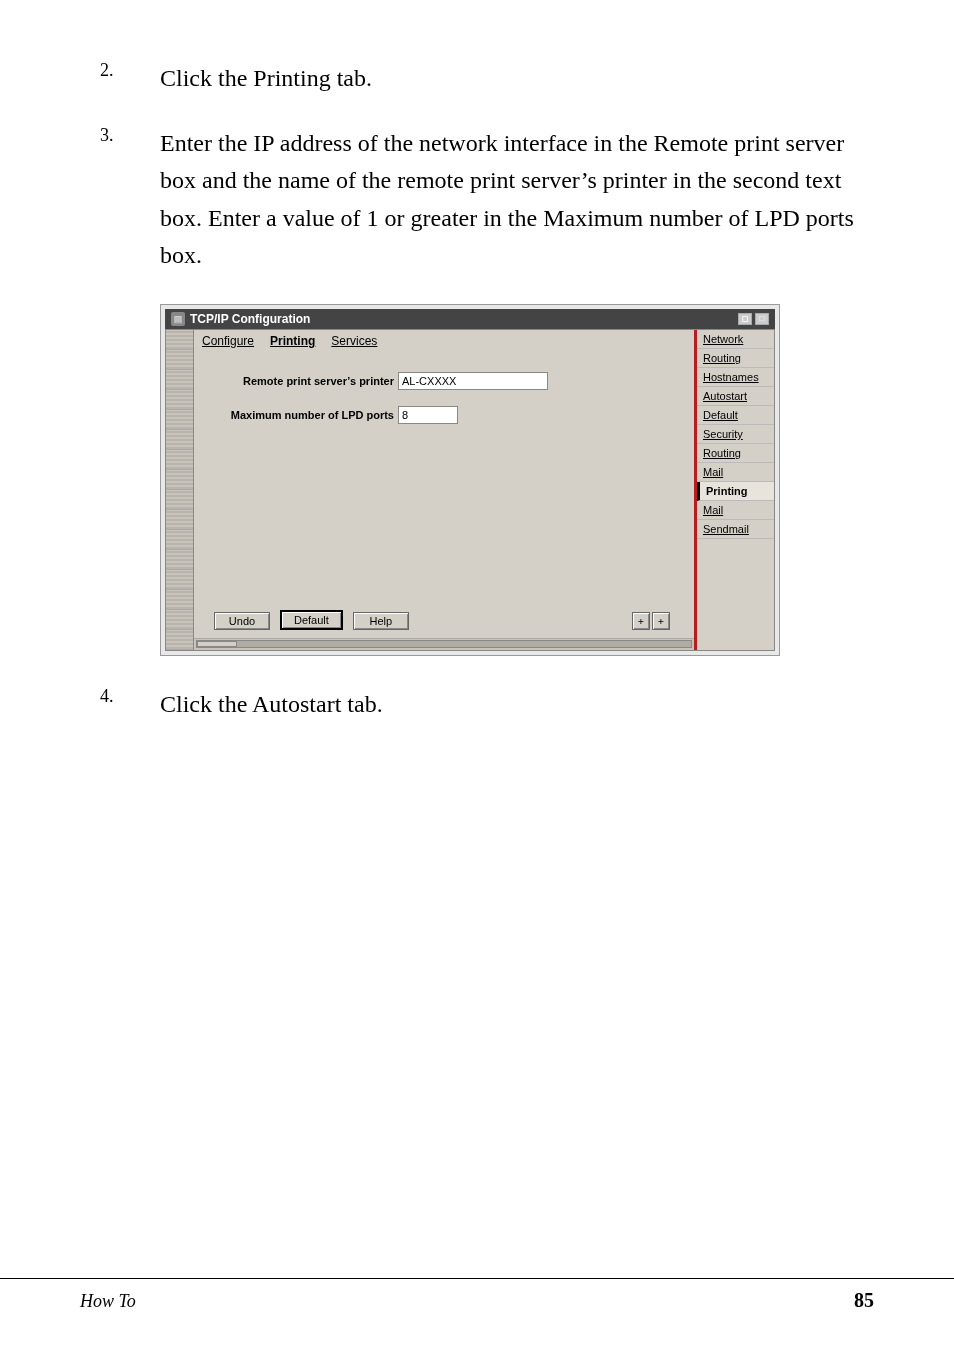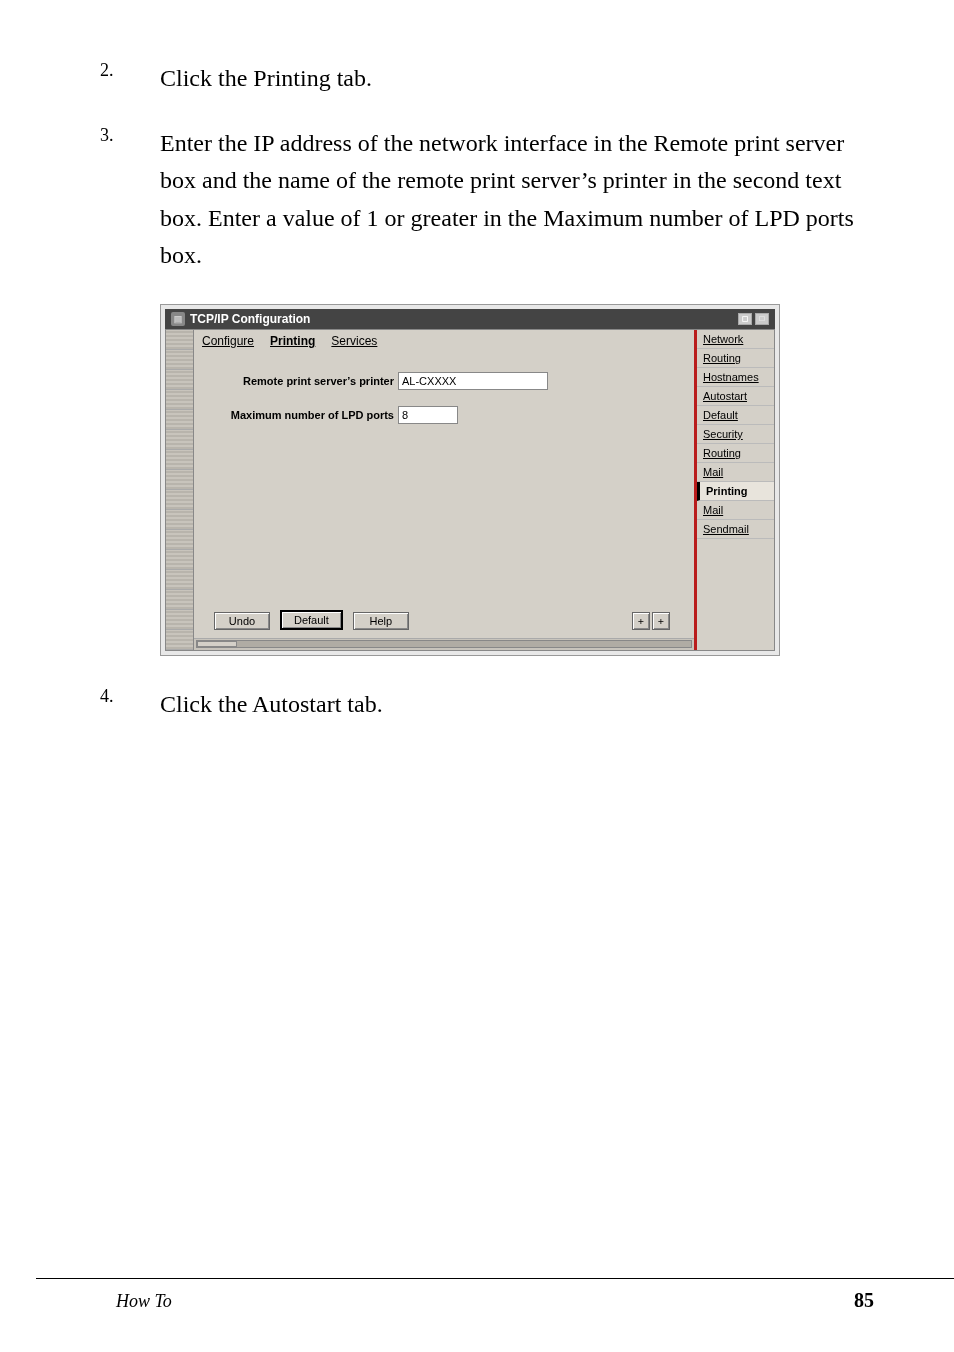--- a/index.html
+++ b/index.html
@@ -250,21 +250,20 @@
       position: absolute;
       bottom: 40px;
       left: 0;
       right: 0;
       display: flex;
       justify-content: space-between;
       align-items: flex-end;
       padding: 0 80px;
       border-top: 1px solid #000;
       padding-top: 10px;
-      margin-left: 36px;
     }
     .footer-text {
       font-style: italic;
       font-size: 18px;
     }
     .footer-num {
       font-size: 20px;
       font-weight: bold;
     }
   </style>

